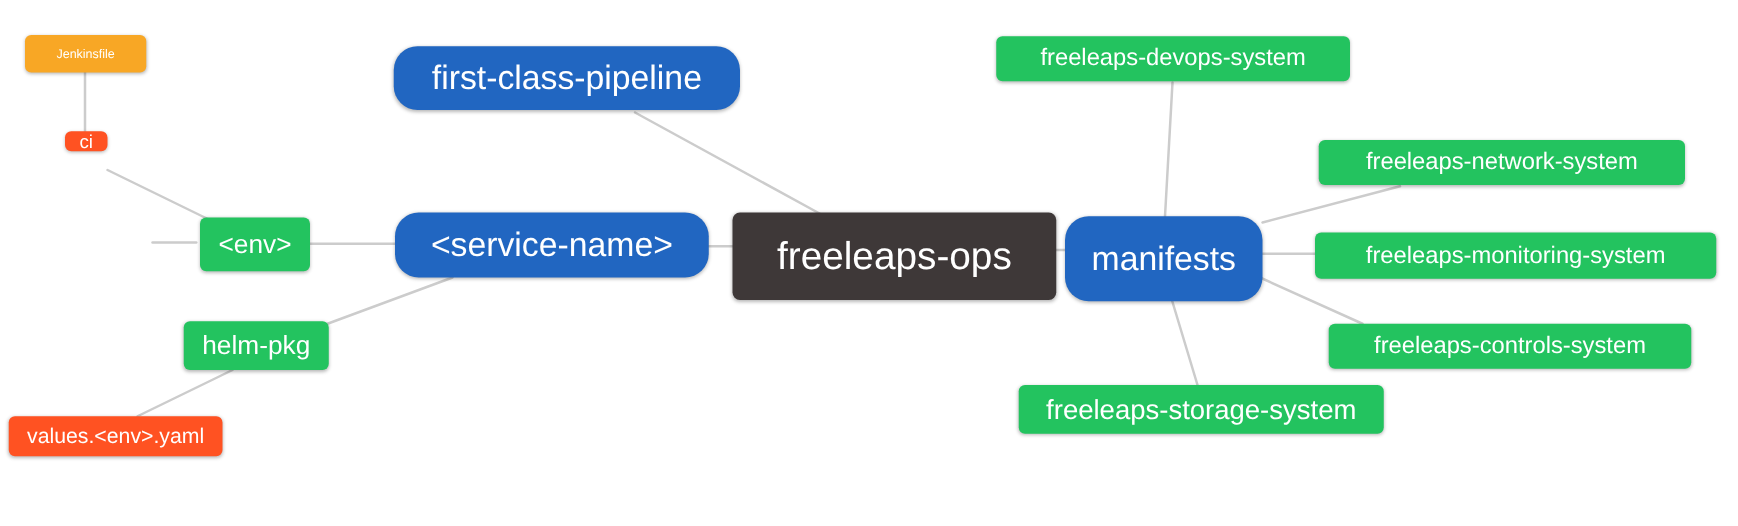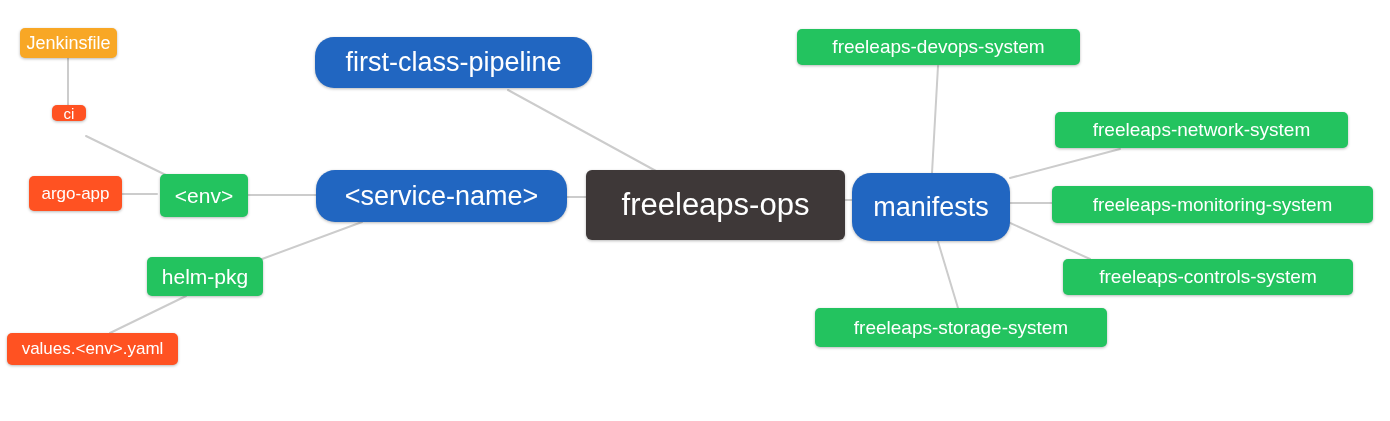--- a/index.html
+++ b/index.html
@@ -60,25 +60,24 @@
     <line x1="567" y1="197" x2="586" y2="197"></line>
     <line x1="508" y1="90" x2="656" y2="171"></line>
     <line x1="845" y1="200" x2="852" y2="200"></line>
     <line x1="938" y1="66" x2="932" y2="173"></line>
     <line x1="1010" y1="178" x2="1120" y2="149"></line>
     <line x1="1010" y1="203" x2="1052" y2="203"></line>
     <line x1="1008" y1="222" x2="1090" y2="259"></line>
     <line x1="933" y1="225" x2="958" y2="308"></line>
   </svg>
 
-  <div class="node node-orange" style="left:20px; top:28px; width:97px; height:30px; font-size:18px;">Jenkinsfile</div>
+  <div class="node node-orange" style="left:20px; top:28px; width:97px; height:30px; font-size:10px;">Jenkinsfile</div>
 
   <div class="node node-red" style="left:52px; top:105px; width:34px; height:16px; font-size:15px;">ci</div>
 
-  <div class="node node-red" style="left:29px; top:176px; width:93px; height:35px; font-size:17px;">argo-app</div>
 
   <div class="node node-green" style="left:160px; top:174px; width:88px; height:43px; font-size:21px;">&lt;env&gt;</div>
 
   <div class="node node-green" style="left:147px; top:257px; width:116px; height:39px; font-size:21px;">helm-pkg</div>
 
   <div class="node node-red" style="left:7px; top:333px; width:171px; height:32px; font-size:17px;">values.&lt;env&gt;.yaml</div>
 
   <div class="node node-blue" style="left:315px; top:37px; width:277px; height:51px; font-size:27px;">first-class-pipeline</div>
 
   <div class="node node-blue" style="left:316px; top:170px; width:251px; height:52px; font-size:27px;">&lt;service-name&gt;</div>
@@ -88,15 +87,15 @@
   <div class="node node-blue" style="left:852px; top:173px; width:158px; height:68px; font-size:27px;">manifests</div>
 
   <div class="node node-green" style="left:797px; top:29px; width:283px; height:36px; font-size:19px;">freeleaps-devops-system</div>
 
   <div class="node node-green" style="left:1055px; top:112px; width:293px; height:36px; font-size:19px;">freeleaps-network-system</div>
 
   <div class="node node-green" style="left:1063px; top:259px; width:290px; height:36px; font-size:19px;">freeleaps-controls-system</div>
 
   <div class="node node-green" style="left:1052px; top:186px; width:321px; height:37px; font-size:19px;">freeleaps-monitoring-system</div>
 
-  <div class="node node-green" style="left:815px; top:308px; width:292px; height:39px; font-size:19px;">freeleaps-storage-system</div>
+  <div class="node node-green" style="left:815px; top:308px; width:292px; height:39px; font-size:22px;">freeleaps-storage-system</div>
 
 </div>
 
 </body></html>

